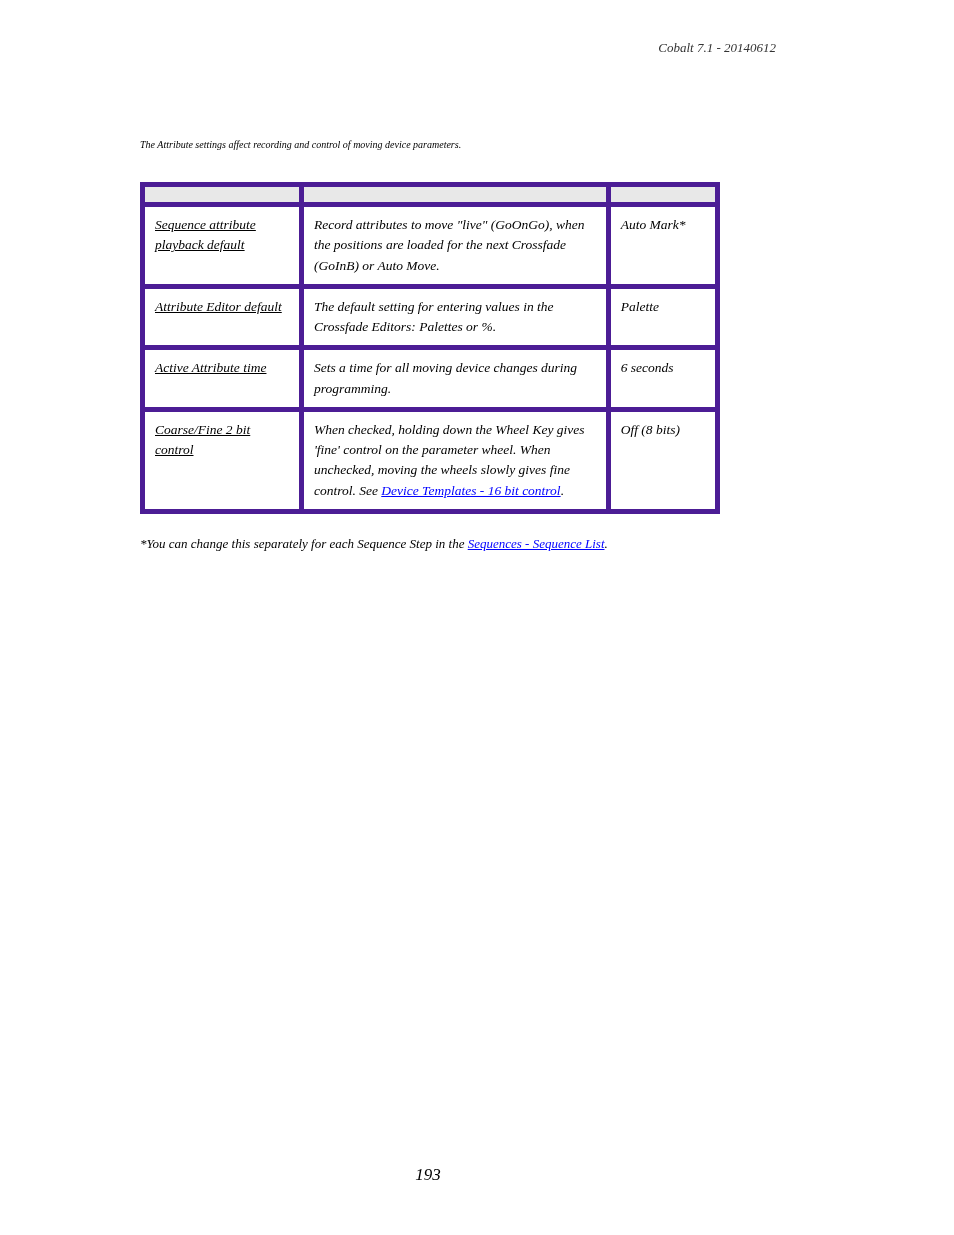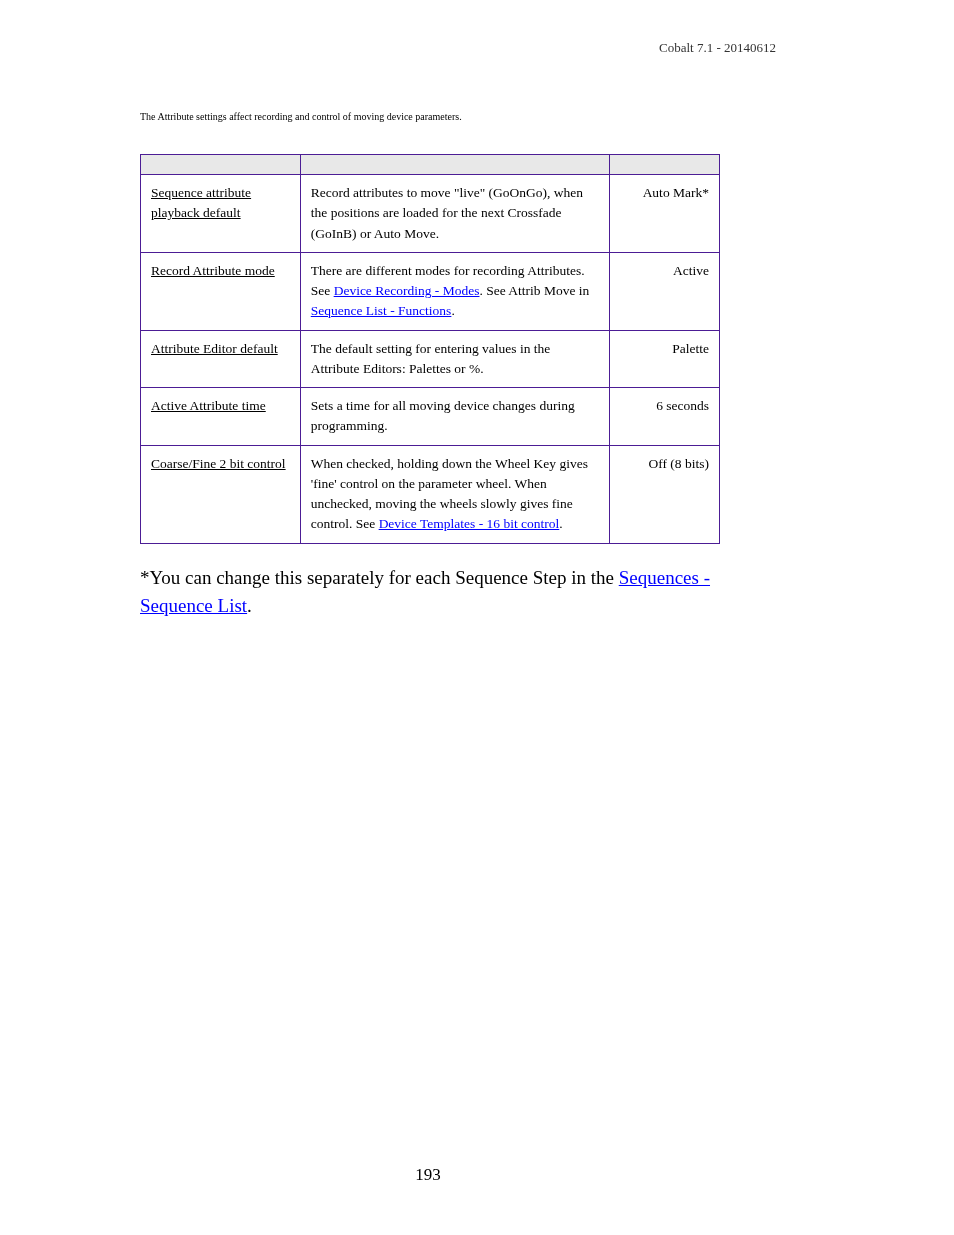--- a/index.html
+++ b/index.html
@@ -8,67 +8,68 @@
       font-size: 14px;
       background: #fff;
       color: #000;
       width: 954px;
       min-height: 1235px;
       position: relative;
     }
     .page {
       width: 856px;
       min-height: 1235px;
-      padding: 32px 80px 60px 140px;
+      padding: 60px 80px 60px 140px;
       position: relative;
+      font-style: italic;
     }
     .header-right {
       position: absolute;
       top: 40px;
       right: 80px;
       font-size: 13px;
       color: #333;
     }
     .intro-text {
       margin-top: 77px;
       margin-bottom: 30px;
       font-size: 10px;
       line-height: 1.5;
     }
     table {
       width: 580px;
       border-collapse: collapse;
       margin-bottom: 20px;
     }
     table, th, td {
-      border: 1px solid #4c1d95;
+      border: 5px solid #4c1d95;
     }
     td {
       padding: 8px 10px;
       vertical-align: top;
       font-size: 13.5px;
       line-height: 1.5;
     }
     .col1 { width: 160px; }
     .col2 { width: 310px; }
-    .col3 { width: 110px; text-align: right; }
+    .col3 { width: 110px; }
     .header-row td {
       background: #e8e8e8;
       height: 20px;
       padding: 4px 10px;
     }
     a {
       color: #00f;
       text-decoration: underline;
     }
     .underline-label {
       text-decoration: underline;
     }
     .footnote {
-      font-size: 19px;
+      font-size: 13px;
       margin-top: 10px;
       line-height: 1.5;
     }
     .page-number {
       position: absolute;
       bottom: 50px;
       left: 50%;
       transform: translateX(-50%);
       font-size: 17px;
     }
@@ -97,36 +98,27 @@
     <tr>
       <td class="col1">
         <span class="underline-label">Sequence attribute playback default</span>
       </td>
       <td class="col2">
         Record attributes to move "live" (GoOnGo), when the positions are loaded for the next Crossfade (GoInB) or Auto Move.
       </td>
       <td class="col3">Auto Mark*</td>
     </tr>
 
-    <tr>
-      <td class="col1">
-        <span class="underline-label">Record Attribute mode</span>
-      </td>
-      <td class="col2">
-        There are different modes for recording Attributes. See <a>Device Recording - Modes</a>. See Attrib Move in <a>Sequence List - Functions</a>.
-      </td>
-      <td class="col3">Active</td>
-    </tr>
 
     <tr>
       <td class="col1">
         <span class="underline-label">Attribute Editor default</span>
       </td>
       <td class="col2">
-        The default setting for entering values in the Attribute Editors: Palettes or %.
+        The default setting for entering values in the Crossfade Editors: Palettes or %.
       </td>
       <td class="col3">Palette</td>
     </tr>
 
     <tr>
       <td class="col1">
         <span class="underline-label">Active Attribute time</span>
       </td>
       <td class="col2">
         Sets a time for all moving device changes during programming.

